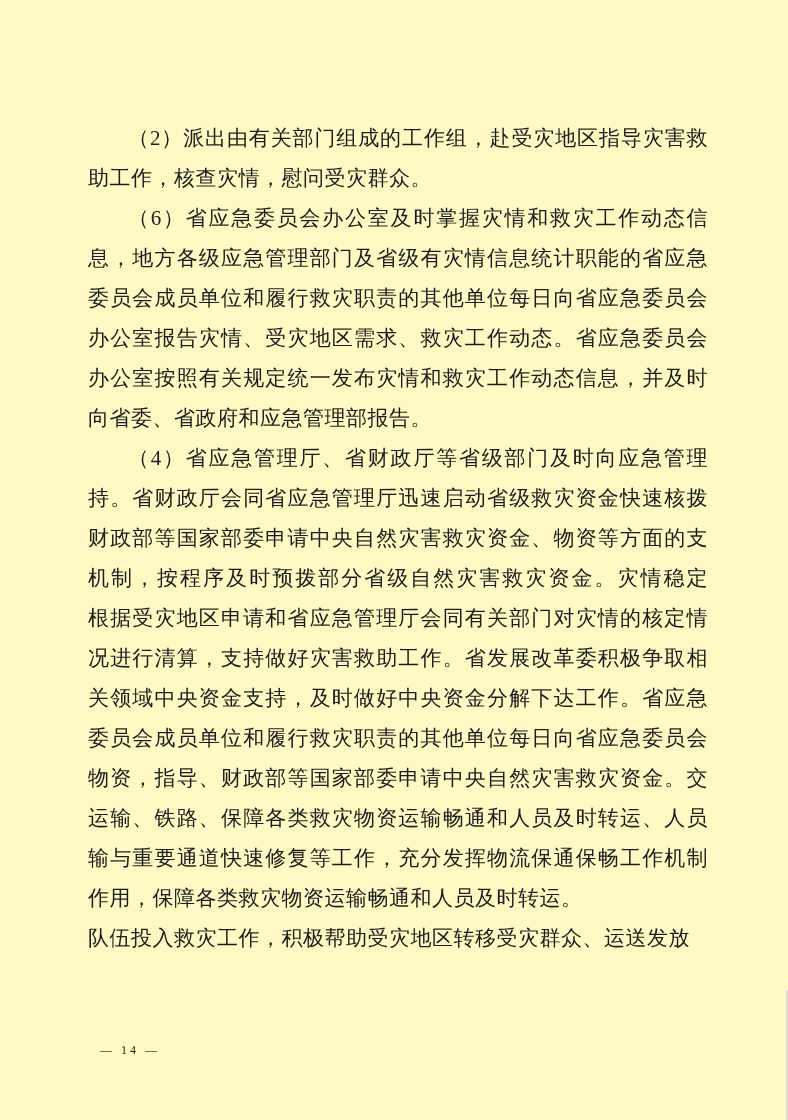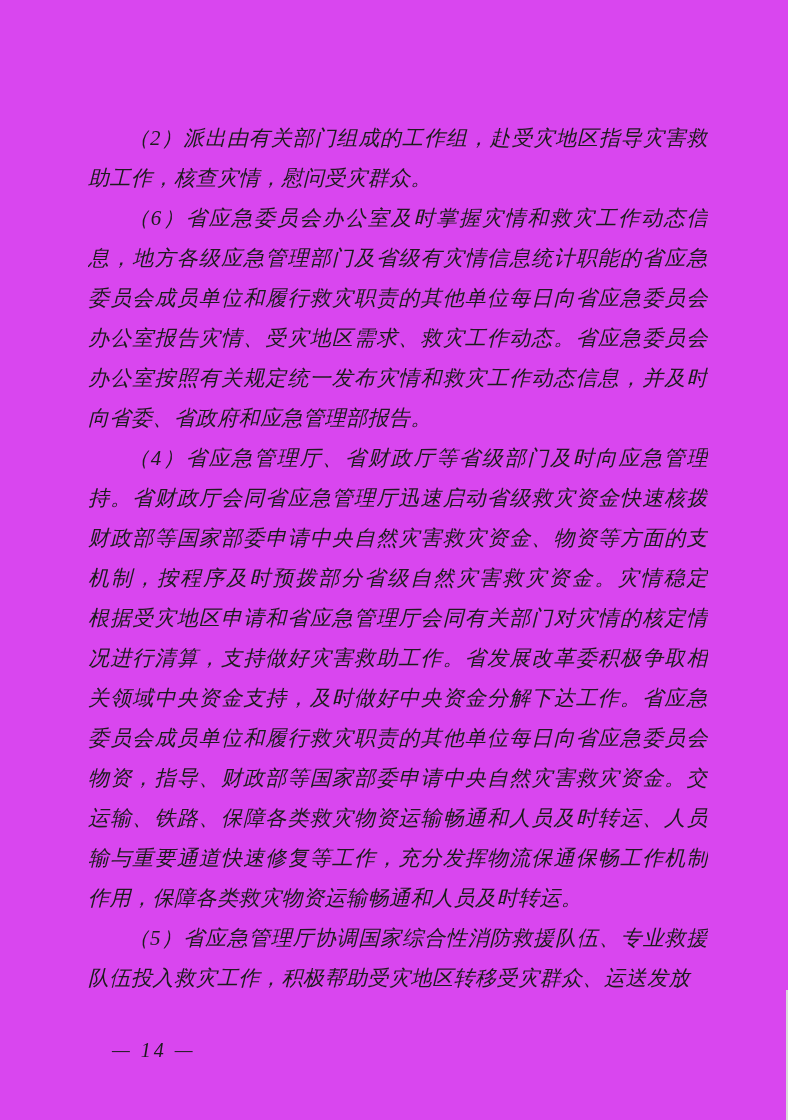--- a/index.html
+++ b/index.html
@@ -11,22 +11,21 @@
     height: 1120px;
     background: #ffffff;
     position: relative;
     overflow: hidden;
     font-family: "Liberation Serif", "DejaVu Serif", serif;
     color: #1c1c1c;
   }
   .page {
     position: absolute;
     inset: 0;
-    background: #d946ef;
-    font-style: italic;
+    background: #fef9c3;
   }
   
   .scan-edge {
     position: absolute;
     right: 0;
     top: 990px;
     width: 2px;
     height: 130px;
     background: #d9d9d9;
   }
@@ -53,25 +52,24 @@
   .line.first {
     text-indent: 40px;
   }
   .line.end {
     text-align-last: left;
   }
   .footer {
     position: absolute;
     left: 100px;
     top: 1035px;
-    font-size: 20px;
+    font-size: 12px;
     line-height: 30px;
     letter-spacing: 3px;
     color: #1c1c1c;
-    margin-left: 12px;
   }
 </style>
 </head>
 <body>
 
 <div class="page">
 
   <div class="text-block">
 
     <div class="para">
@@ -97,21 +95,20 @@
       <span class="line">况进行清算，支持做好灾害救助工作。省发展改革委积极争取相</span>
       <span class="line">关领域中央资金支持，及时做好中央资金分解下达工作。省应急</span>
       <span class="line">委员会成员单位和履行救灾职责的其他单位每日向省应急委员会</span>
       <span class="line">物资，指导、财政部等国家部委申请中央自然灾害救灾资金。交通</span>
       <span class="line">运输、铁路、保障各类救灾物资运输畅通和人员及时转运、人员运</span>
       <span class="line">输与重要通道快速修复等工作，充分发挥物流保通保畅工作机制</span>
       <span class="line end">作用，保障各类救灾物资运输畅通和人员及时转运。</span>
     </div>
 
     <div class="para">
-      <span class="line first">（5）省应急管理厅协调国家综合性消防救援队伍、专业救援</span>
       <span class="line end">队伍投入救灾工作，积极帮助受灾地区转移受灾群众、运送发放</span>
     </div>
 
   </div>
 
   <div class="footer">— 14 —</div>
 
   <div class="scan-edge"></div>
 
 </div>

